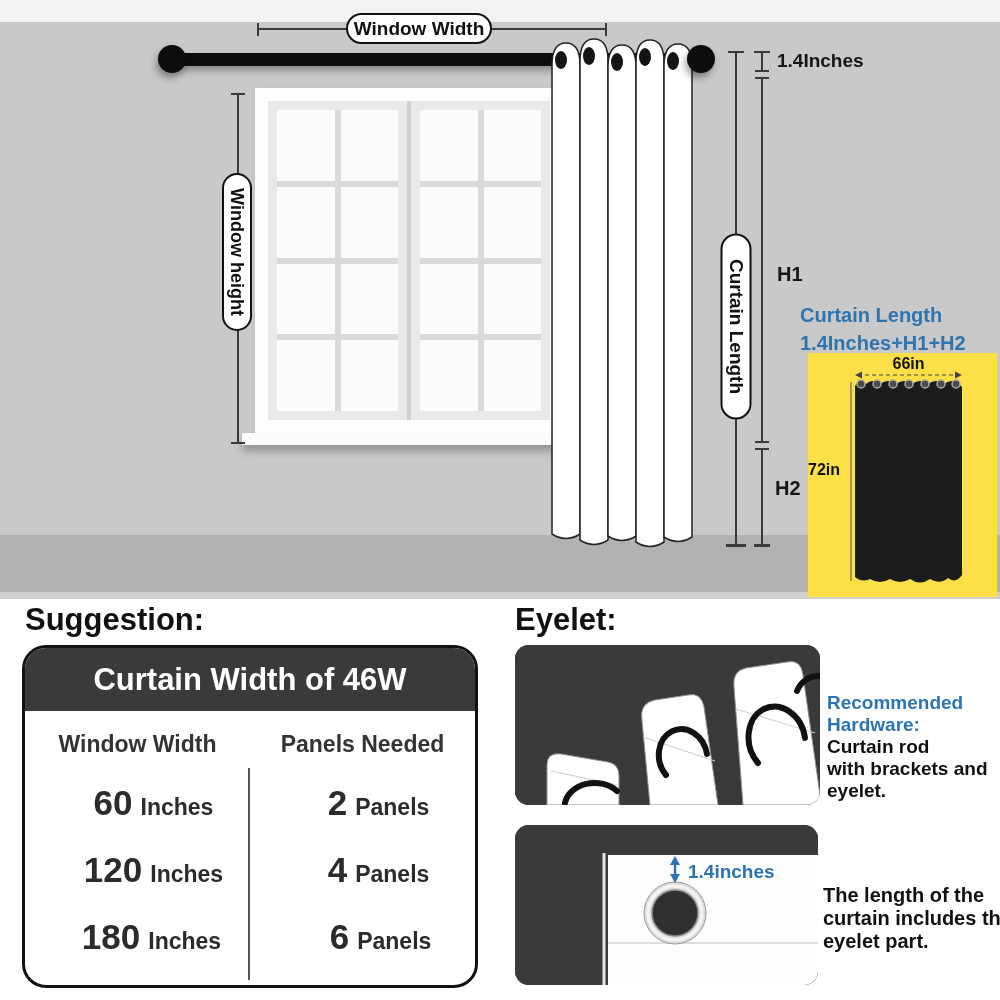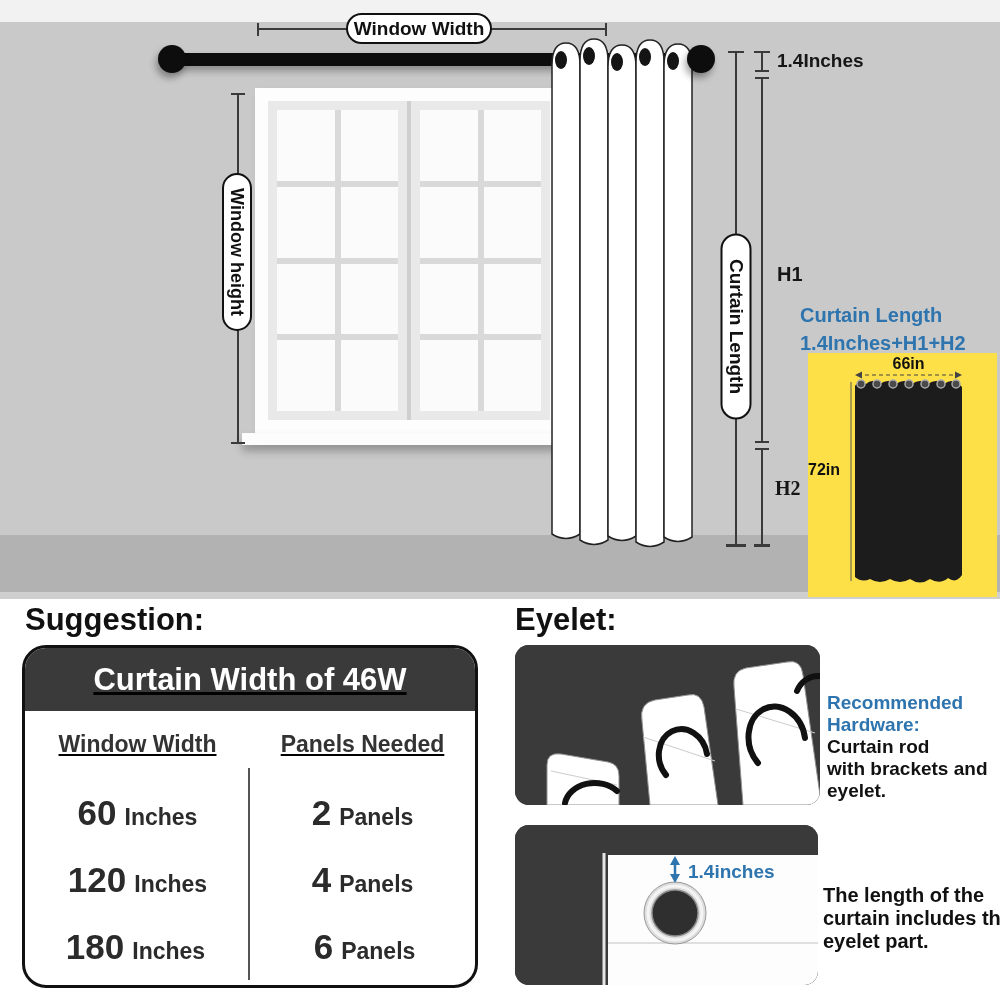--- a/index.html
+++ b/index.html
@@ -56,27 +56,27 @@
                        font-size:16px; font-weight:bold; color:#111; }
   #inset-height-label { position:absolute; left:0px; top:108px; width:40px; 
                         font-size:16px; font-weight:bold; color:#111; }
 
   
   .section-heading { font-size:31px; font-weight:bold; color:#111;text-align:right; }
   #suggestion-heading { left:25px; top:602px; }
   #eyelet-heading { left:515px; top:602px; }
 
   #suggestion-card { left:22px; top:645px; width:456px; height:343px; background:#fff;
-                     border:3px solid #111; border-radius:24px; overflow:hidden;text-decoration:underline; }
+                     border:3px solid #111; border-radius:24px; overflow:hidden; }
   #suggestion-card-header { height:63px; background:#3a3a3a; color:#fff; font-size:31px; font-weight:bold;
                             display:flex; align-items:center; justify-content:center; }
   #col-headers { display:flex; margin-top:20px; }
   .col-h { flex:1; text-align:center; font-size:23px; font-weight:bold; color:#333; }
   #table-divider { position:absolute; left:223px; top:120px; width:2px; height:212px; background:#555; }
-  .s-row { display:flex; position:absolute; left:0; width:100%; height:60px; align-items:center; }
+  .s-row { display:flex; position:absolute; left:16px; width:100%; height:60px; }
   .s-cell { flex:1; text-align:center; }
   .big-num { font-size:35px; font-weight:bold; color:#2b2b2b; }
   .unit { font-size:23px; font-weight:bold; color:#2b2b2b; margin-left:8px; }
 
   .eyelet-card { border-radius:14px; overflow:hidden; background:#3a3a3a; }
   #eyelet-card-1 { left:515px; top:645px; width:305px; height:160px; }
   #eyelet-card-2 { left:515px; top:825px; width:303px; height:160px; }
 
   .note { font-weight:bold; font-size:19px; line-height:22px; color:#111; white-space:nowrap; }
   #hardware-note { left:827px; top:692px; }
@@ -165,21 +165,21 @@
     <div class="abs mline" style="left:755px; top:70px; width:14px; height:2px;"></div>
     <div class="abs mline" style="left:755px; top:77px; width:14px; height:2px;"></div>
     <div class="abs mline" style="left:761px; top:77px; width:2px; height:365px;"></div>
     <div class="abs mline" style="left:755px; top:441px; width:14px; height:2px;"></div>
     <div class="abs mline" style="left:755px; top:448px; width:14px; height:2px;"></div>
     <div class="abs mline" style="left:761px; top:448px; width:2px; height:97px;"></div>
     <div class="abs mline" style="left:754px; top:544px; width:16px; height:3px;"></div>
 
     <div class="abs mlabel" style="left:777px; top:50px; font-size:19px;">1.4Inches</div>
     <div class="abs mlabel" style="left:777px; top:263px; font-size:20px;">H1</div>
-    <div class="abs mlabel" style="left:775px; top:477px; font-size:20px;font-family:Liberation Serif, serif;">H2</div>
+    <div class="abs mlabel" style="left:775px; top:477px; font-size:20px;">H2</div>
 
     <div id="formula" class="abs">
       <div>Curtain Length</div>
       <div>1.4Inches+H1+H2</div>
     </div>
 
     <div id="inset" class="abs">
       <svg width="189" height="244" viewBox="0 0 189 244">
 
         <line x1="50" y1="22" x2="151" y2="22" stroke="#444" stroke-width="1" stroke-dasharray="4 3"></line>

